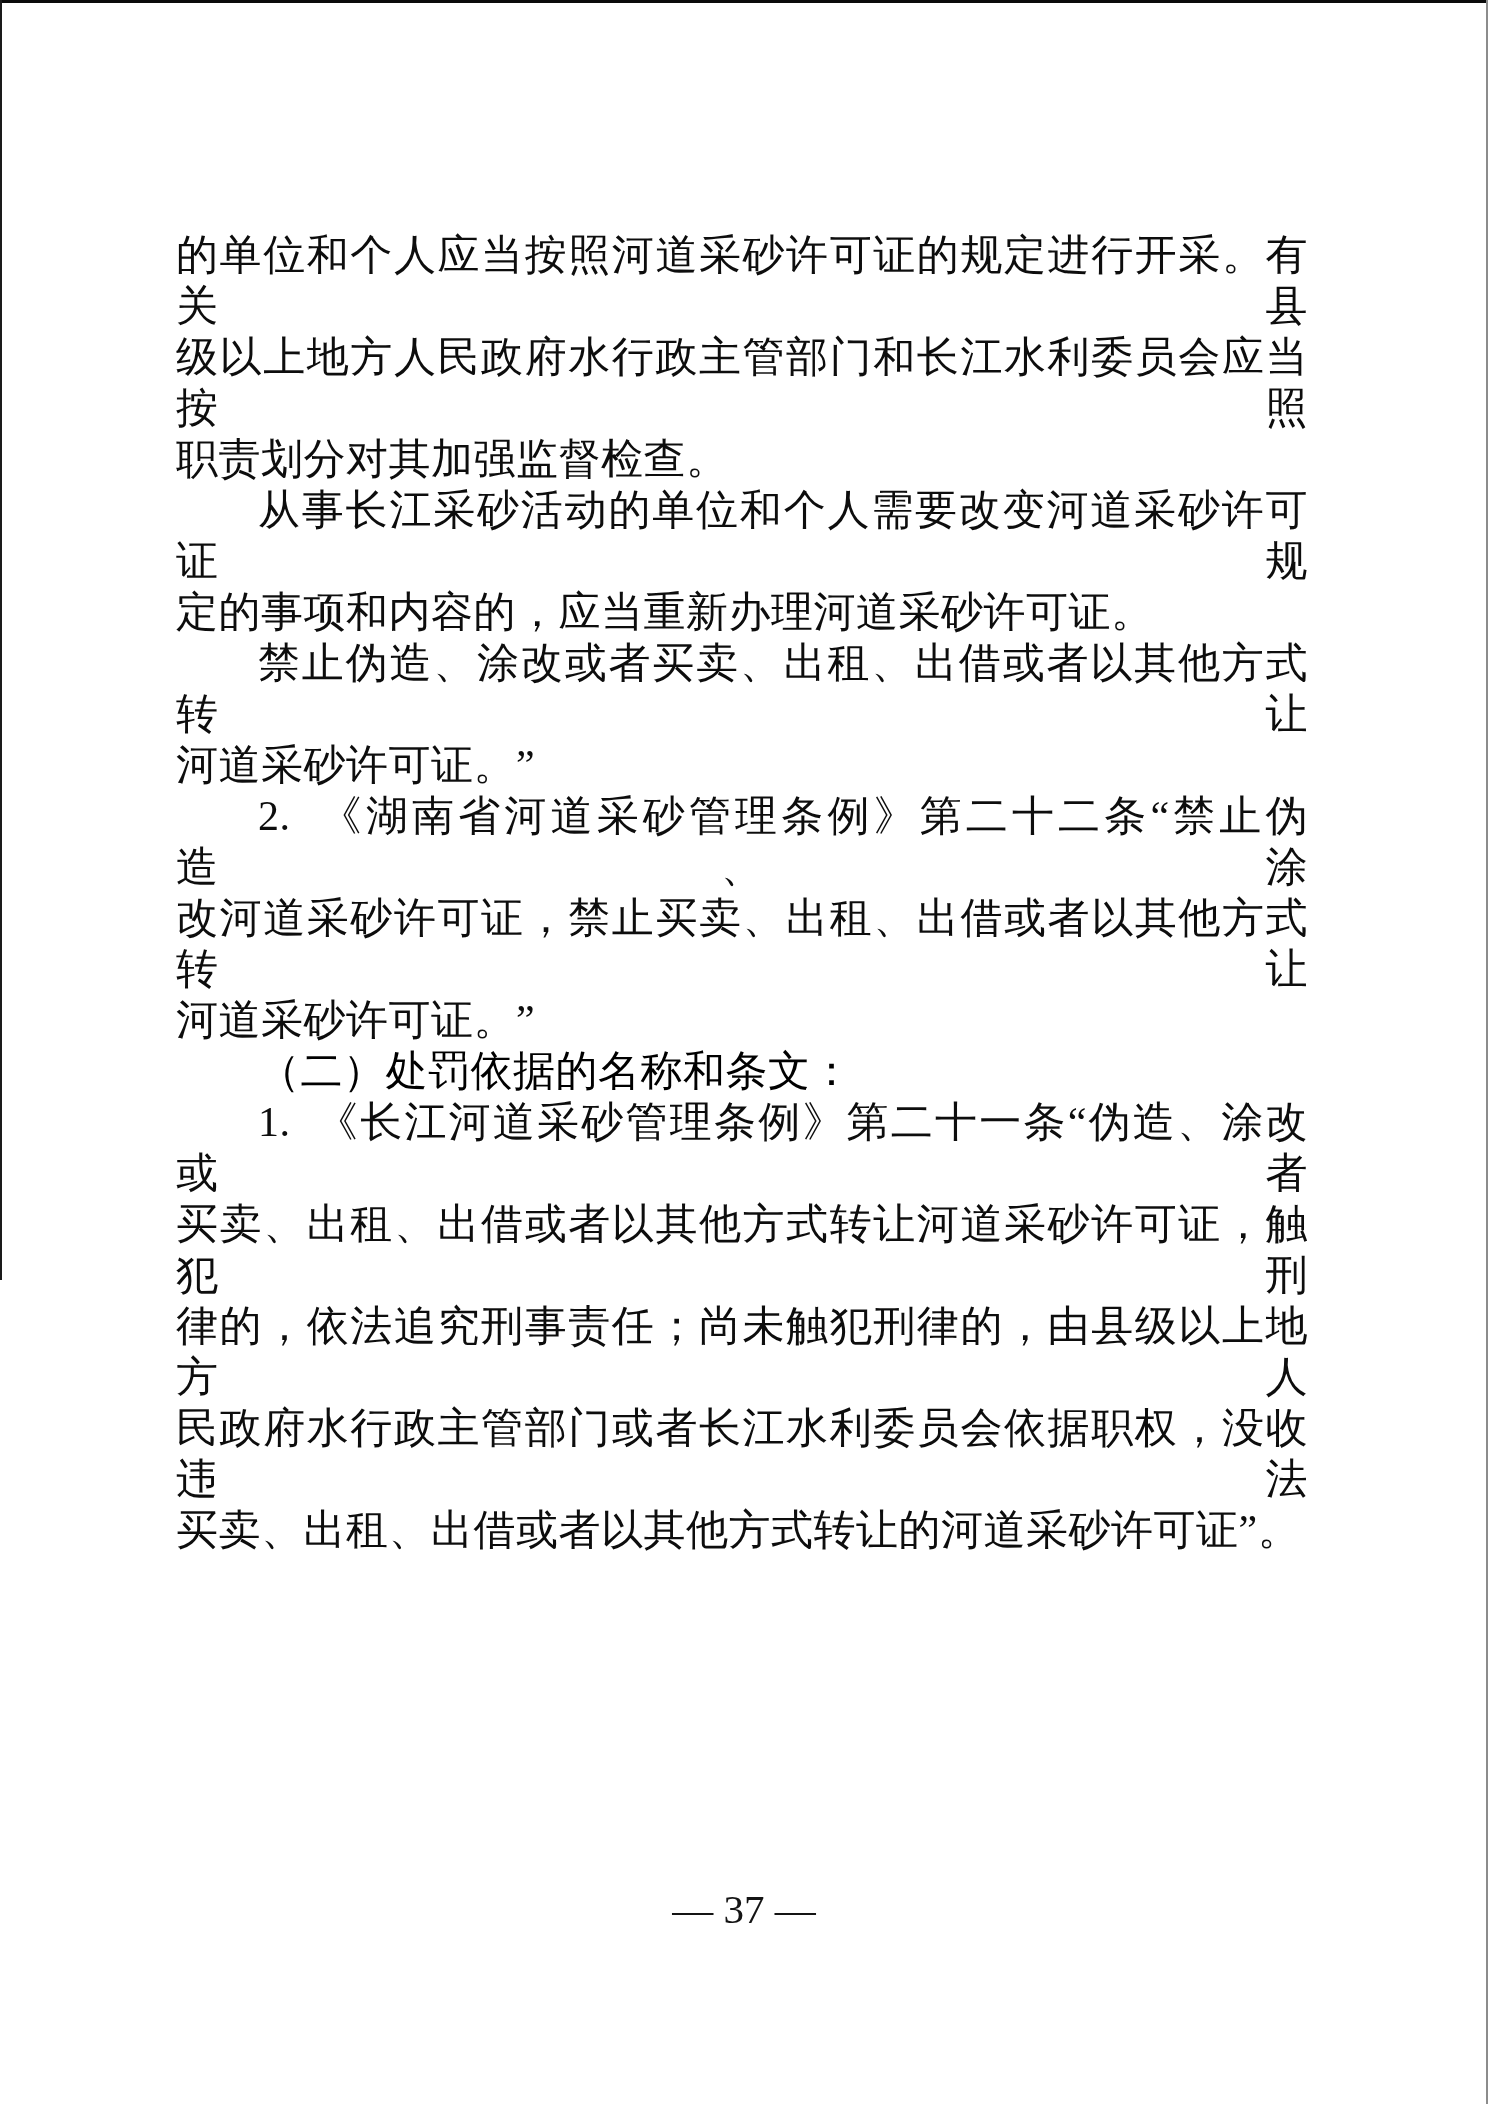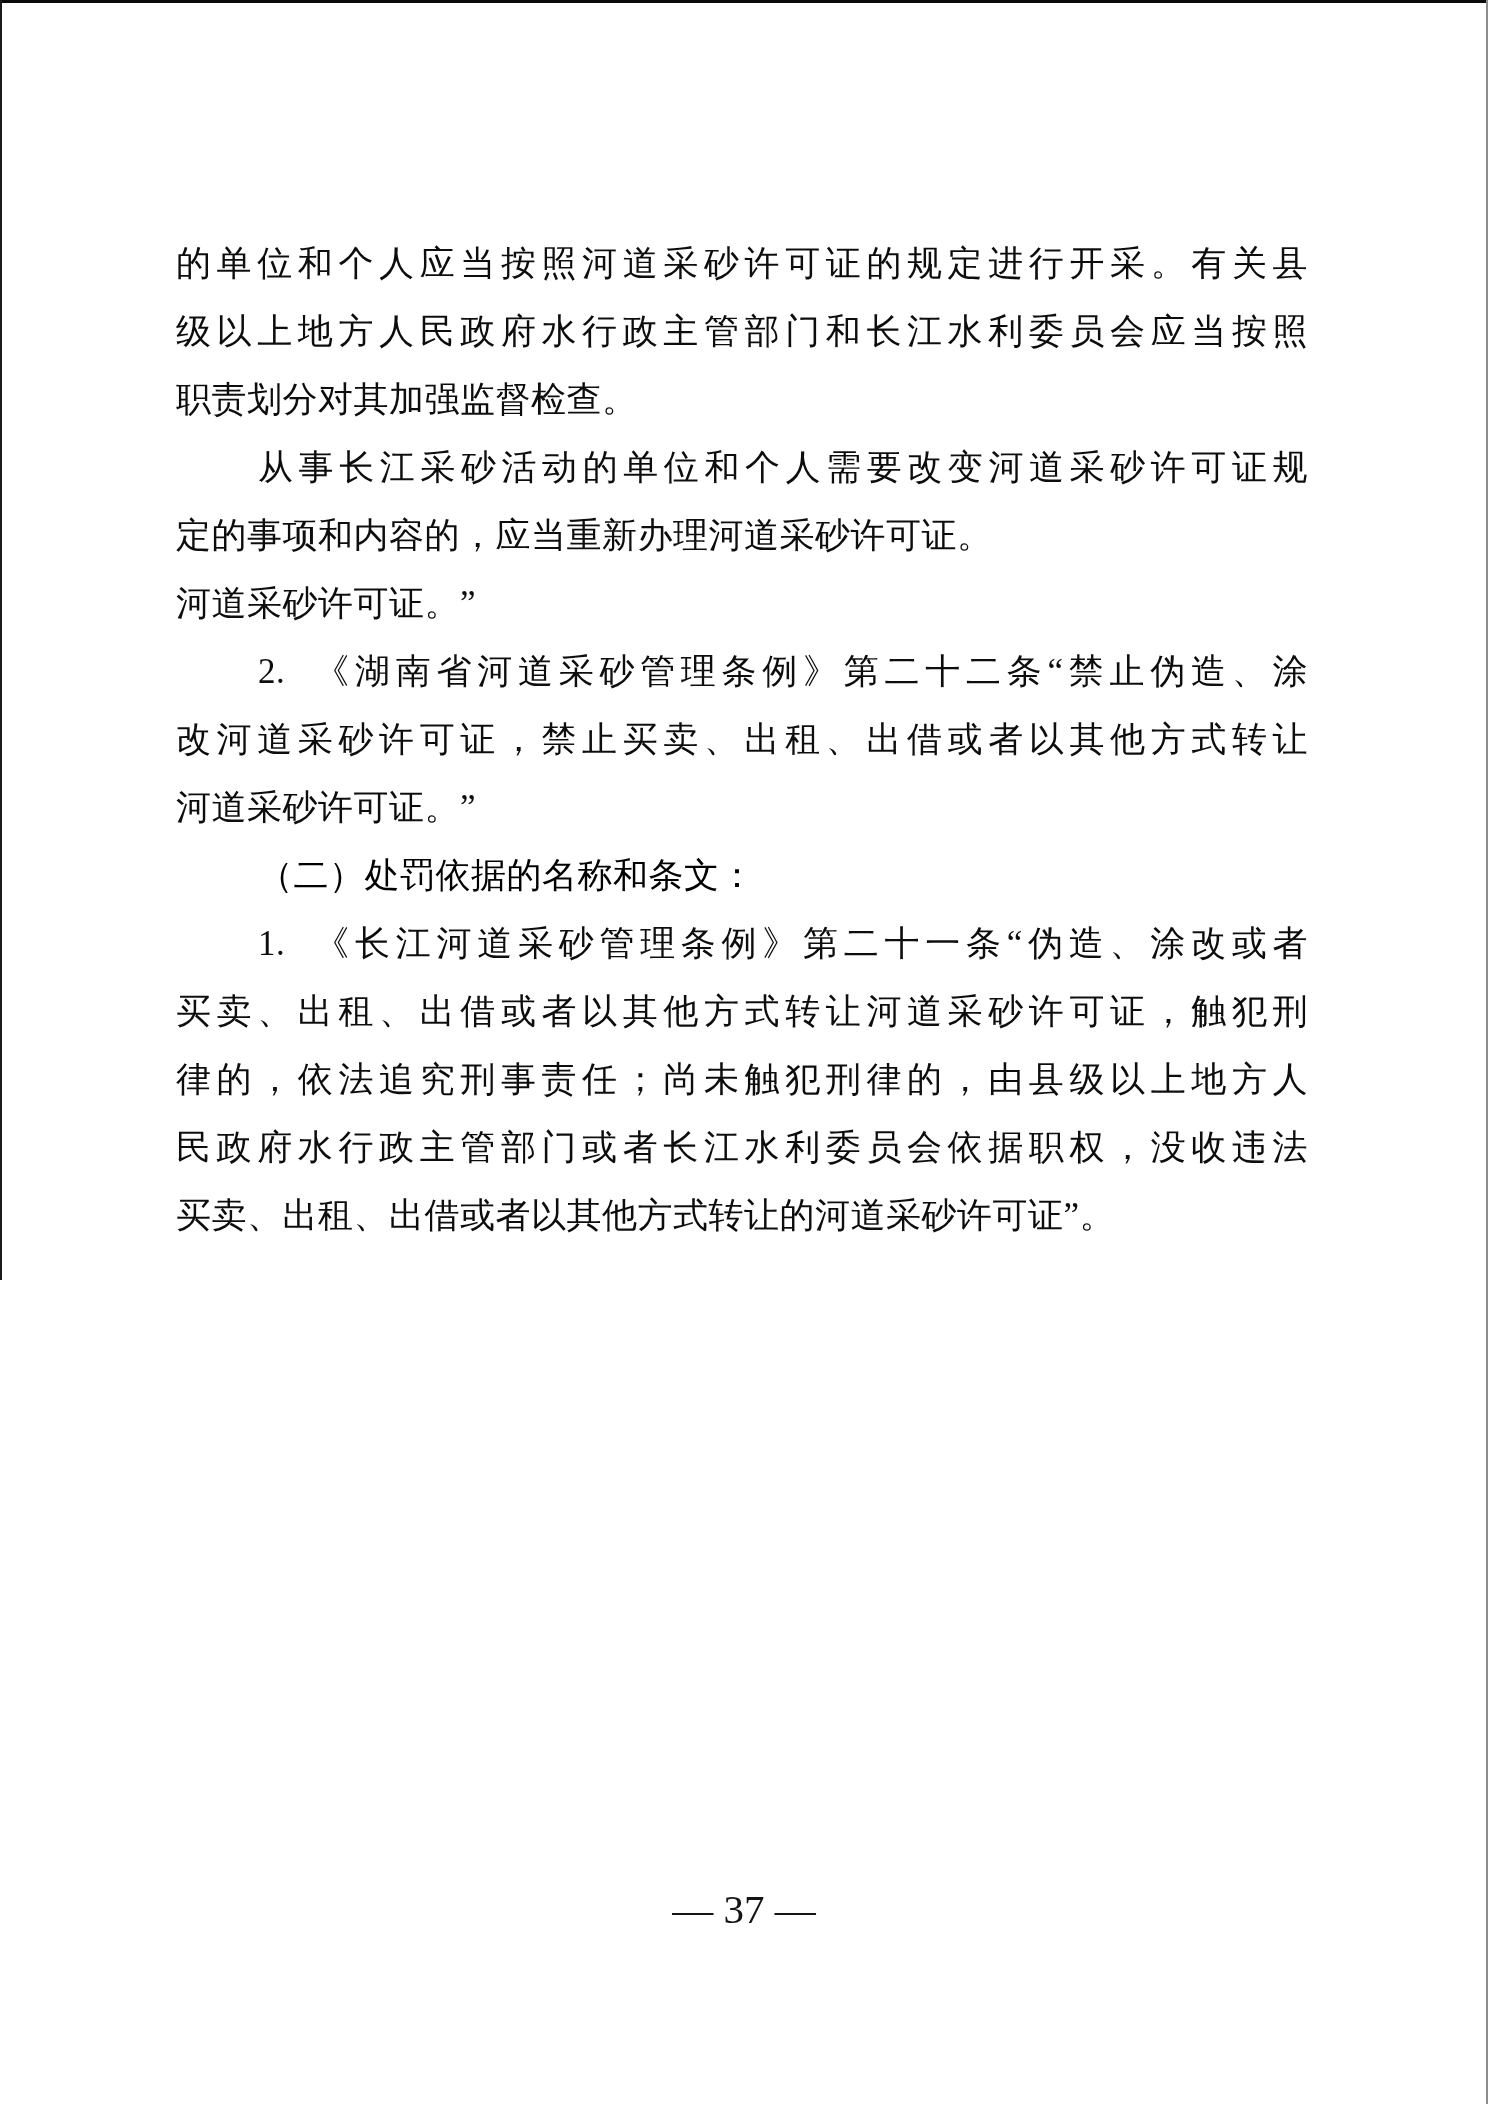--- a/index.html
+++ b/index.html
@@ -29,22 +29,22 @@
     top: 0; right: 0;
     width: 2px; height: 2104px;
   }
   .doc-body {
     position: absolute;
     left: 176px;
     right: 180px;
     top: 230px;
   }
   .text-line {
-    font-size: 35px;
-    line-height: 68px;
+    font-size: 42px;
+    line-height: 51px;
     letter-spacing: 0.5px;
     white-space: pre-wrap;
     text-align: justify;
     color: #0d0d0d;
   }
   .text-line.fill {
     text-align-last: justify;
   }
   .text-line.indent {
     text-indent: 82px;
@@ -70,20 +70,21 @@
 <div class="edge-top" style="background: rgb(10, 10, 10);"></div>
 <div class="edge-left" style="background: rgb(26, 26, 26);"></div>
 <div class="edge-right" style="background: rgb(140, 140, 140);"></div>
 
 <div class="doc-body">
     <div class="text-line fill">的单位和个人应当按照河道采砂许可证的规定进行开采。有关县</div>
     <div class="text-line fill">级以上地方人民政府水行政主管部门和长江水利委员会应当按照</div>
     <div class="text-line">职责划分对其加强监督检查。</div>
     <div class="text-line fill indent">从事长江采砂活动的单位和个人需要改变河道采砂许可证规</div>
     <div class="text-line">定的事项和内容的，应当重新办理河道采砂许可证。</div>
+    <div class="text-line fill indent">禁止伪造、涂改或者买卖、出租、出借或者以其他方式转让</div>
     <div class="text-line">河道采砂许可证。”</div>
     <div class="text-line fill indent">2.  《湖南省河道采砂管理条例》第二十二条“禁止伪造、涂</div>
     <div class="text-line fill">改河道采砂许可证，禁止买卖、出租、出借或者以其他方式转让</div>
     <div class="text-line">河道采砂许可证。”</div>
     <div class="text-line indent bold">（二）处罚依据的名称和条文：</div>
     <div class="text-line fill indent">1.  《长江河道采砂管理条例》第二十一条“伪造、涂改或者</div>
     <div class="text-line fill">买卖、出租、出借或者以其他方式转让河道采砂许可证，触犯刑</div>
     <div class="text-line fill">律的，依法追究刑事责任；尚未触犯刑律的，由县级以上地方人</div>
     <div class="text-line fill">民政府水行政主管部门或者长江水利委员会依据职权，没收违法</div>
     <div class="text-line">买卖、出租、出借或者以其他方式转让的河道采砂许可证”。</div>

